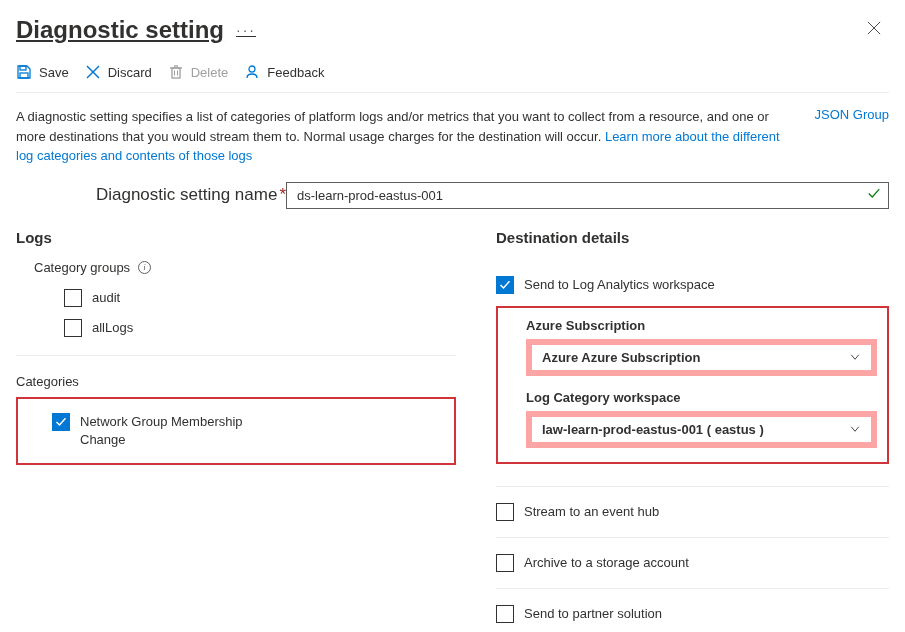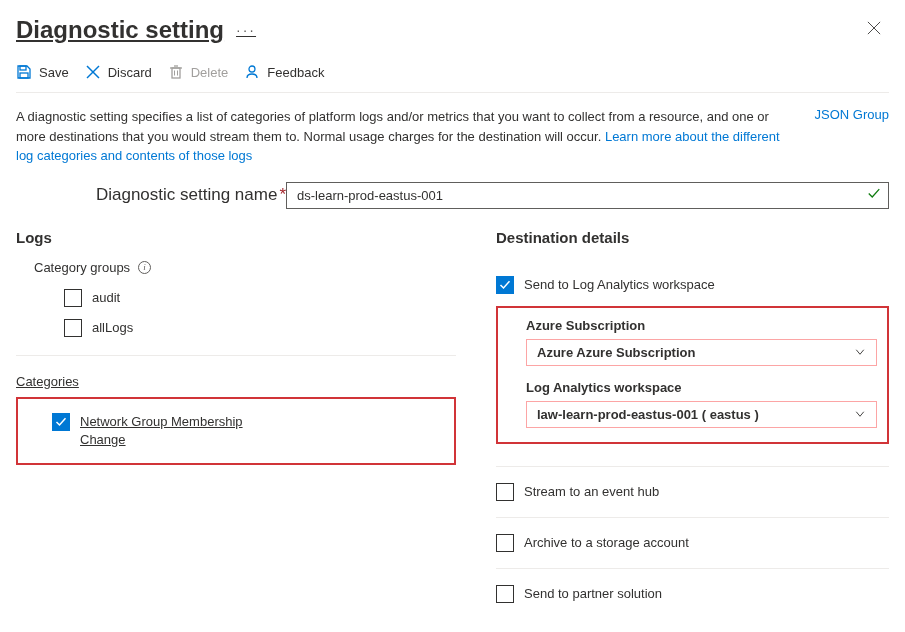--- a/index.html
+++ b/index.html
@@ -191,21 +191,20 @@
       font-size: 13px;
       cursor: pointer;
     }
     .divider {
       border: none;
       border-top: 1px solid #edebe9;
       margin: 12px 0;
     }
     .categories-section {
       margin-top: 18px;
-      text-decoration: underline;
     }
     .highlight-box {
       border: 2px solid #d13438;
       padding: 8px 4px;
       margin-top: 6px;
     }
     .highlight-box-right {
       border: 2px solid #d13438;
       padding: 10px 10px 14px 28px;
       margin-top: 4px;
@@ -233,21 +232,21 @@
       margin-bottom: 14px;
     }
     .field-label {
       font-size: 13px;
       margin-bottom: 6px;
       color: #323130;
     }
     .dropdown {
       width: 100%;
       padding: 5px 10px;
-      border: 1px solid #fca5a5;
+      border: 6px solid #fca5a5;
       font-size: 13px;
       color: #323130;
       display: flex;
       justify-content: space-between;
       align-items: center;
       cursor: pointer;
       background: #ffffff;
     }
     .chevron-down {
       width: 12px;
@@ -379,21 +378,21 @@
         <div class="field-group">
           <div class="field-label">Azure Subscription</div>
           <div class="dropdown">
             <span>Azure Azure Subscription</span>
             <svg class="chevron-down" viewBox="0 0 16 16">
               <path d="M3 5 L8 11 L13 5" fill="none" stroke="#323130" stroke-width="1.2"></path>
             </svg>
           </div>
         </div>
         <div class="field-group" style="margin-bottom:0;">
-          <div class="field-label">Log Analytics workspace</div>
+          <div class="field-label">Log Category workspace</div>
           <div class="dropdown">
             <span>law-learn-prod-eastus-001 ( eastus )</span>
             <svg class="chevron-down" viewBox="0 0 16 16">
               <path d="M3 5 L8 11 L13 5" fill="none" stroke="#323130" stroke-width="1.2"></path>
             </svg>
           </div>
         </div>
       </div>
     </div>
 

